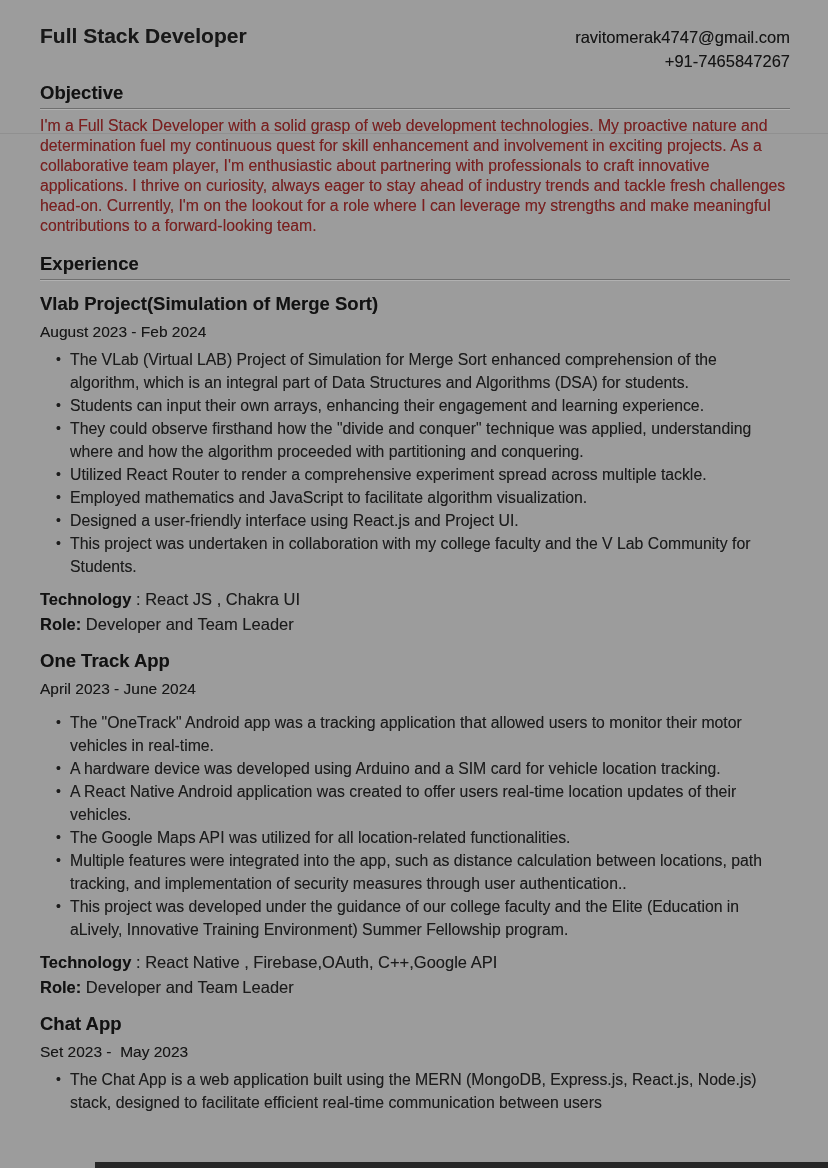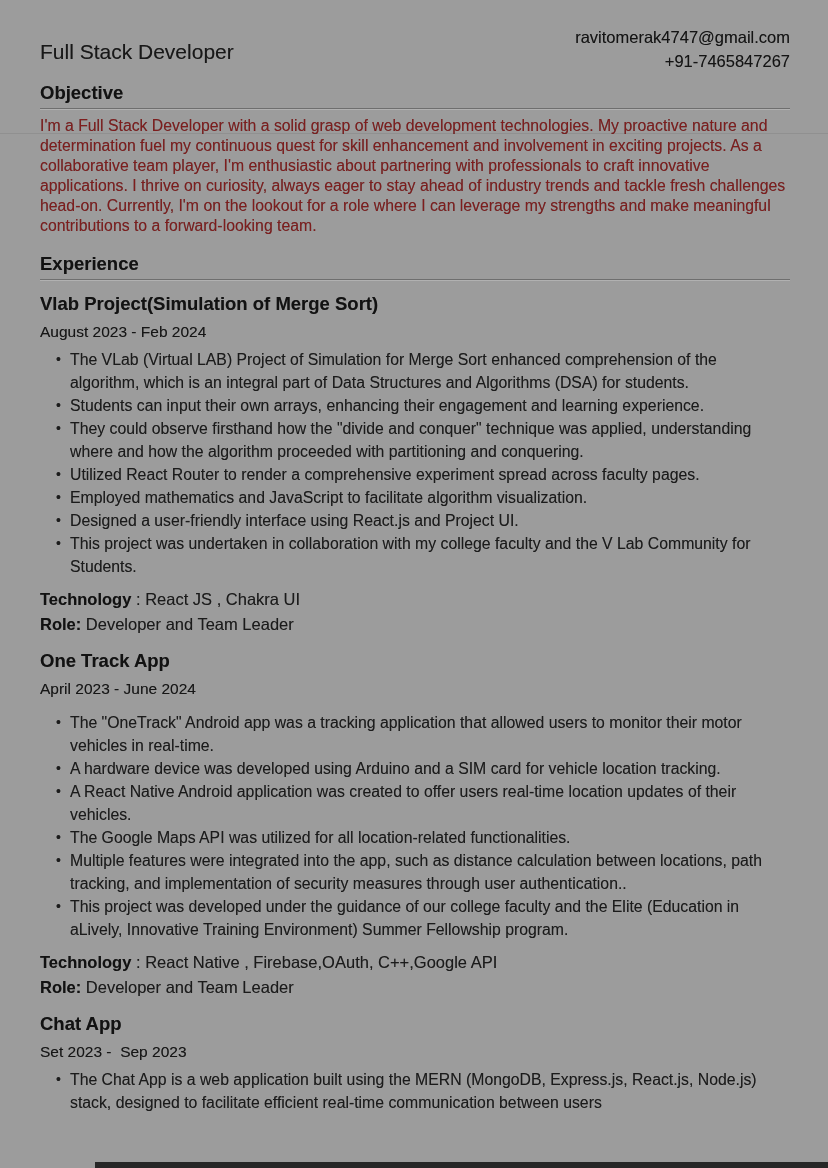--- a/index.html
+++ b/index.html
@@ -9,21 +9,21 @@
     font-family:"Liberation Sans", sans-serif;
     color:#1a1a1a;
     position:relative;
     overflow:hidden;
     text-shadow:0 0 0.4px rgba(0,0,0,0.35);
   }
   .page { padding:14px 38px 0 40px; position:relative; }
 
   .header-row { display:flex; justify-content:space-between; align-items:flex-start; }
   .name { font-size:31px; font-weight:bold; margin:8px 0 0; letter-spacing:0.4px; color:#111; }
-  .job-title { font-size:21px; font-weight:400; margin-top:26px; color:#181818; }
+  .job-title { font-size:21px; font-weight:700; margin-top:10px; color:#181818; }
   .contact { text-align:right; font-size:16.5px; line-height:24px; margin-top:11px; color:#141414; }
 
   .section-heading { font-size:18.5px; font-weight:bold; margin-top:9px; color:#121212; }
   hr.rule {
     border:none; height:1px; background:#6e6e6e;
     box-shadow:0 1px 0 rgba(255,255,255,0.22);
     margin:4px 0 0;
   }
 
   .objective-text { font-size:15.8px; line-height:20px; margin-top:7px; color:#7f1d1d; }
@@ -78,21 +78,21 @@
   <div class="section-heading exp-heading">Experience</div>
   <hr class="rule">
 
   <div>
     <div class="project-title">Vlab Project(Simulation of Merge Sort)</div>
     <div class="dates">August 2023 - Feb 2024</div>
     <ul class="bullets">
       <li>The VLab (Virtual LAB) Project of Simulation for Merge Sort enhanced comprehension of the algorithm, which is an integral part of Data Structures and Algorithms (DSA) for students.</li>
       <li>Students can input their own arrays, enhancing their engagement and learning experience.</li>
       <li>They could observe firsthand how the "divide and conquer" technique was applied, understanding where and how the algorithm proceeded with partitioning and conquering.</li>
-      <li>Utilized React Router to render a comprehensive experiment spread across faculty pages.</li>
+      <li>Utilized React Router to render a comprehensive experiment spread across multiple tackle.</li>
       <li>Employed mathematics and JavaScript to facilitate algorithm visualization.</li>
       <li>Designed a user-friendly interface using React.js and Project UI.</li>
       <li>This project was undertaken in collaboration with my college faculty and the V Lab Community for Students.</li>
     </ul>
     <p class="meta-line first"><span class="meta-label">Technology</span><span> : React JS , Chakra UI</span></p>
     <p class="meta-line"><span class="meta-label">Role:</span><span> Developer and Team Leader</span></p>
   </div>
 
   <div>
     <div class="project-title">One Track App</div>
@@ -104,21 +104,21 @@
       <li>The Google Maps API was utilized for all location-related functionalities.</li>
       <li>Multiple features were integrated into the app, such as distance calculation between locations, path tracking, and implementation of security measures through user authentication..</li>
       <li>This project was developed under the guidance of our college faculty and the Elite (Education in aLively, Innovative Training Environment) Summer Fellowship program.</li>
     </ul>
     <p class="meta-line first"><span class="meta-label">Technology</span><span> : React Native , Firebase,OAuth, C++,Google API</span></p>
     <p class="meta-line"><span class="meta-label">Role:</span><span> Developer and Team Leader</span></p>
   </div>
 
   <div>
     <div class="project-title">Chat App</div>
-    <div class="dates">Set 2023 -  Sep 2023</div>
+    <div class="dates">Set 2023 -  May 2023</div>
     <ul class="bullets">
       <li>The Chat App is a web application built using the MERN (MongoDB, Express.js, React.js, Node.js) stack, designed to facilitate efficient real-time communication between users</li>
     </ul>
   </div>
 
 </div>
 
 <div class="scan-streak" style="top:133px;"></div>
 <div class="bottom-shadow"></div>
 

